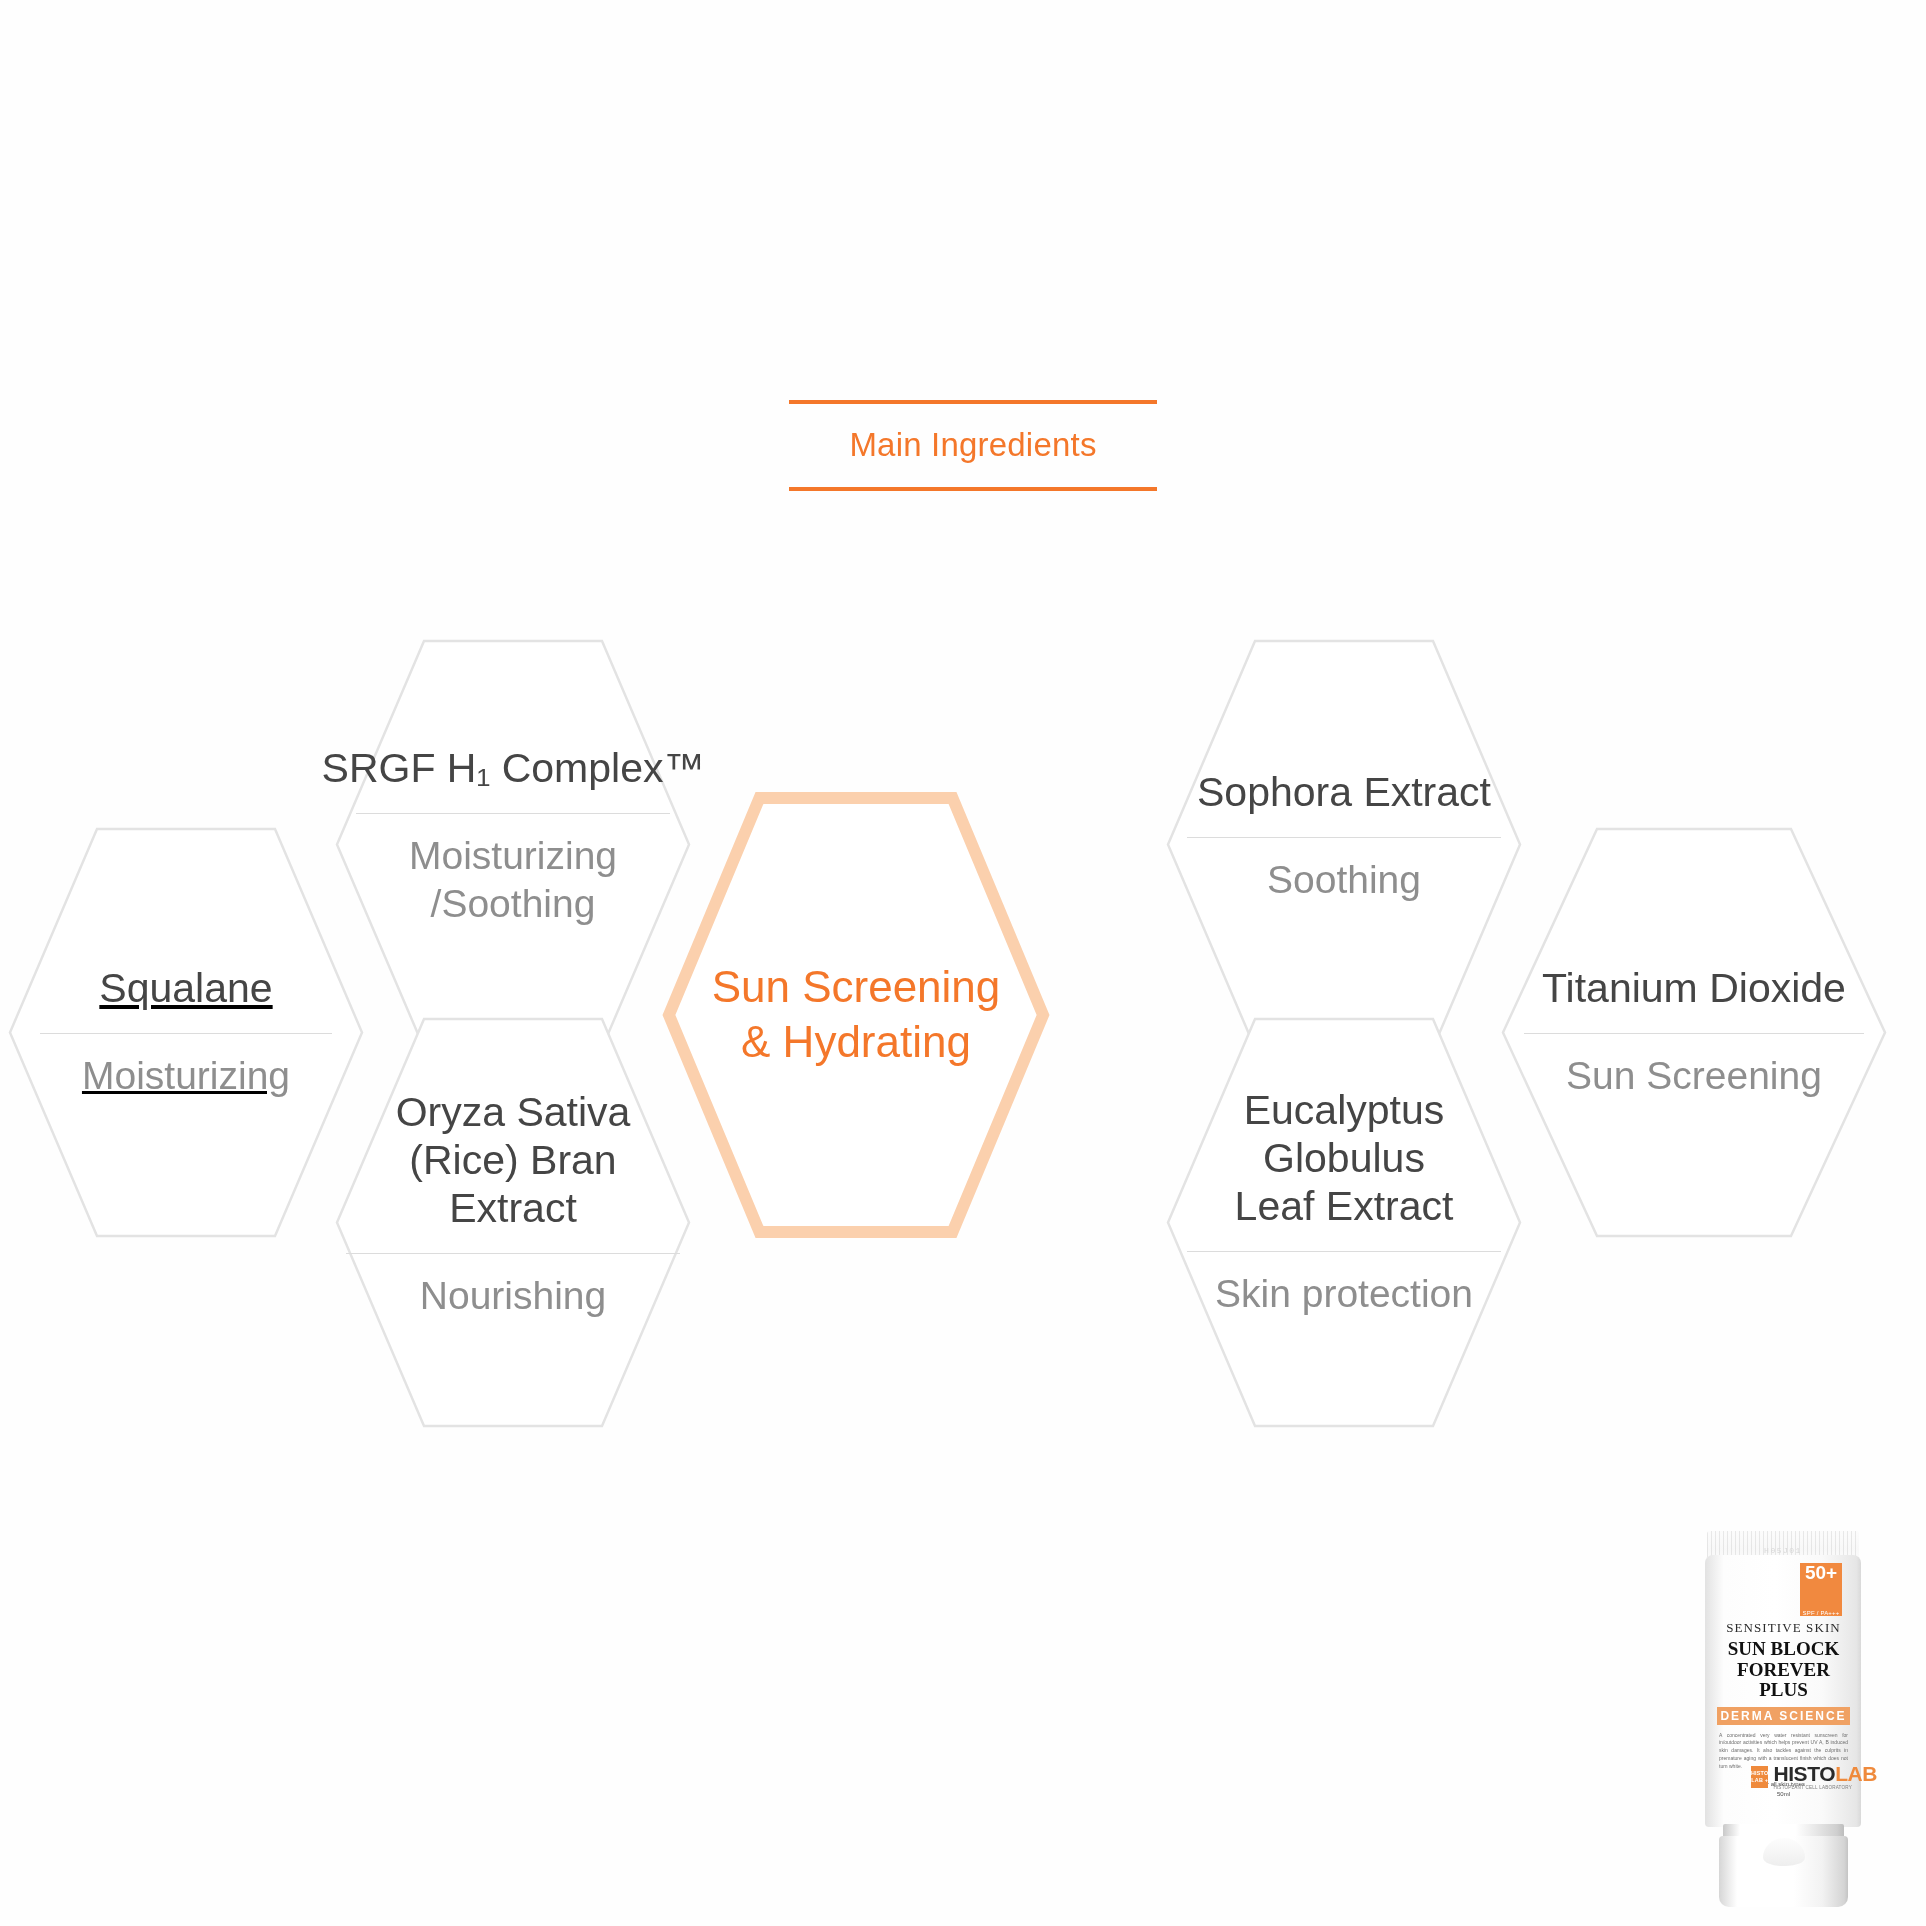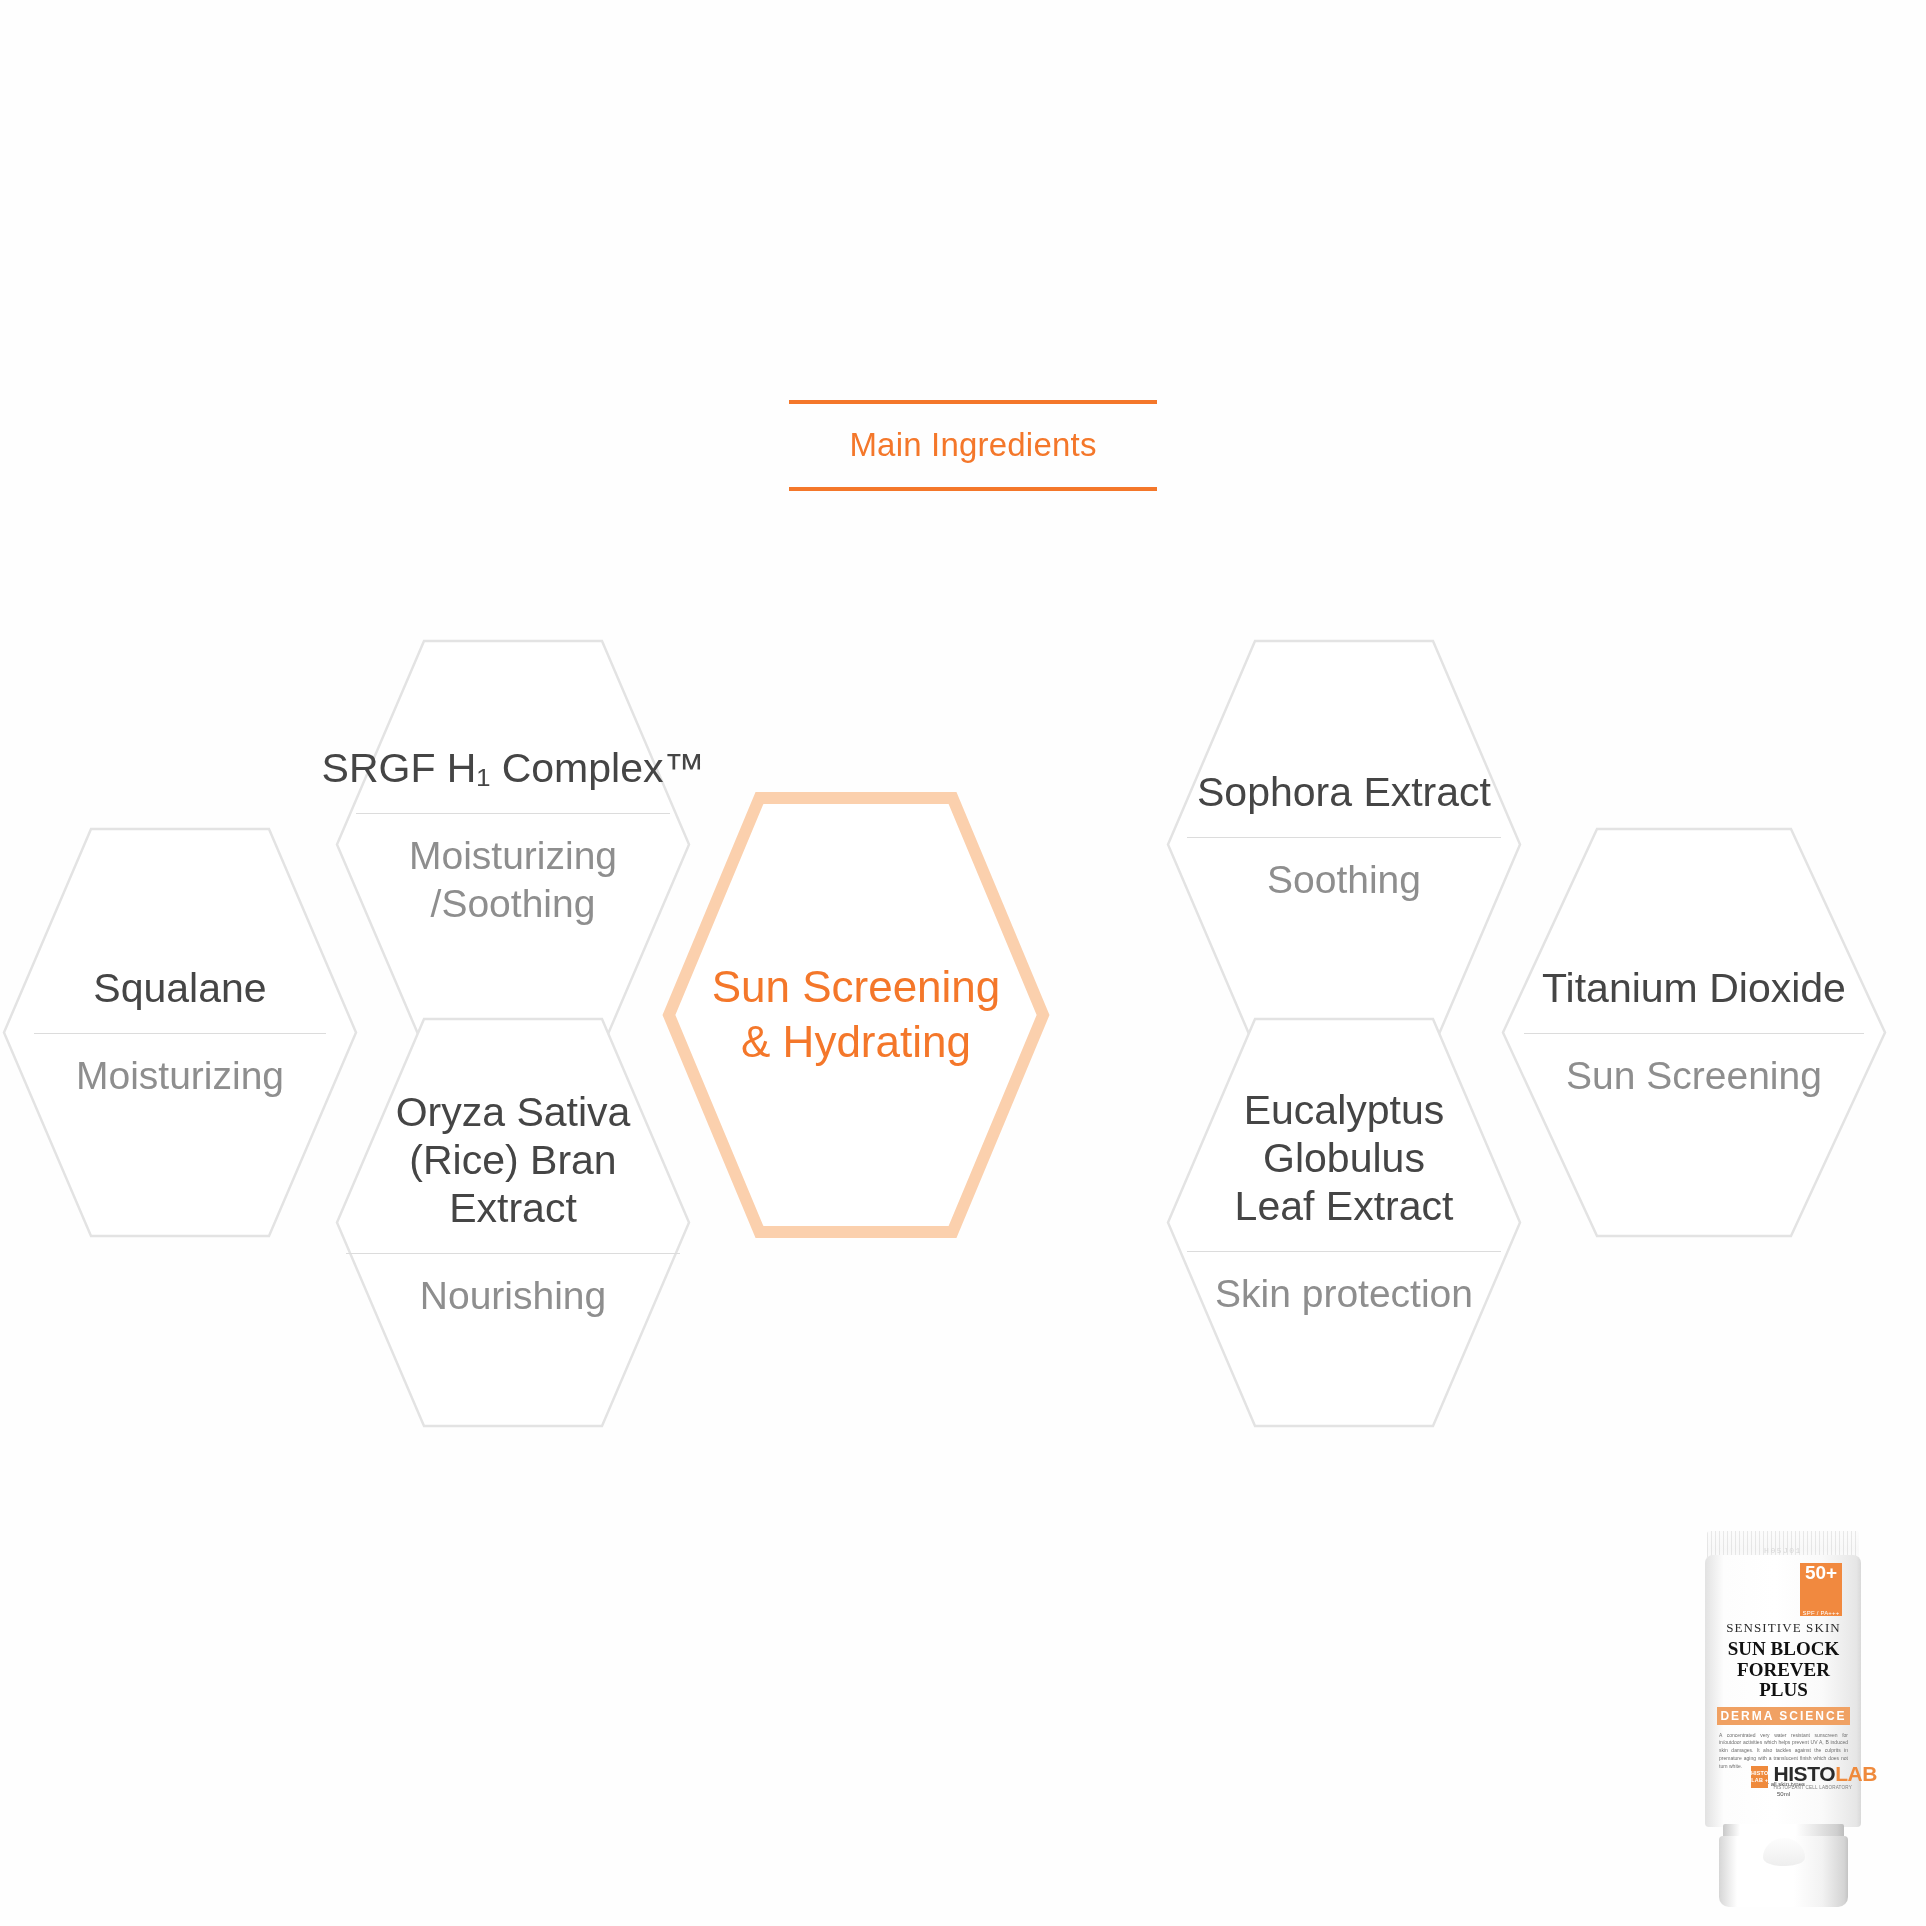--- a/index.html
+++ b/index.html
@@ -273,21 +273,21 @@
 <div class="page">
 
   <div class="title-block">
     <div class="title-rule"></div>
     <div class="title-text">Main Ingredients</div>
     <div class="title-rule"></div>
   </div>
 
   <div class="hex-area">
 
-    <div class="hex" style="left:2px; top:827px; width:356px; height:411px;">
+    <div class="hex" style="left:8px; top:827px; width:356px; height:411px;text-decoration:underline;">
       <svg viewBox="0 0 360 415" preserveAspectRatio="none">
         <polygon points="90,2 270,2 358,207.5 270,413 90,413 2,207.5" fill="#ffffff" stroke="#e3e3e3" stroke-width="2.5"></polygon>
       </svg>
       <div class="hex-inner">
         <div class="hex-name">Squalane</div>
         <div class="hex-div"></div>
         <div class="hex-fn">Moisturizing</div>
       </div>
     </div>
 

